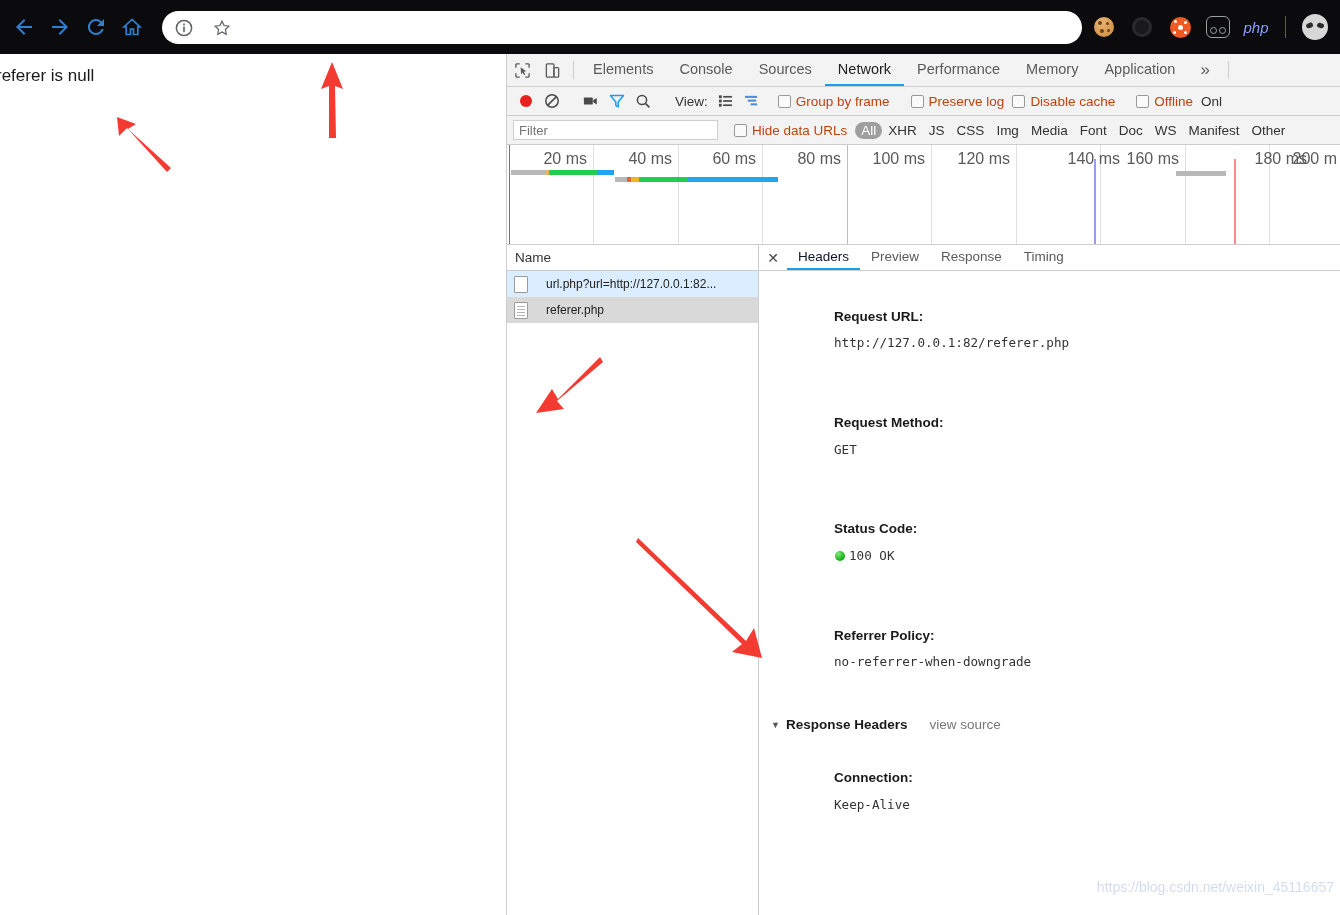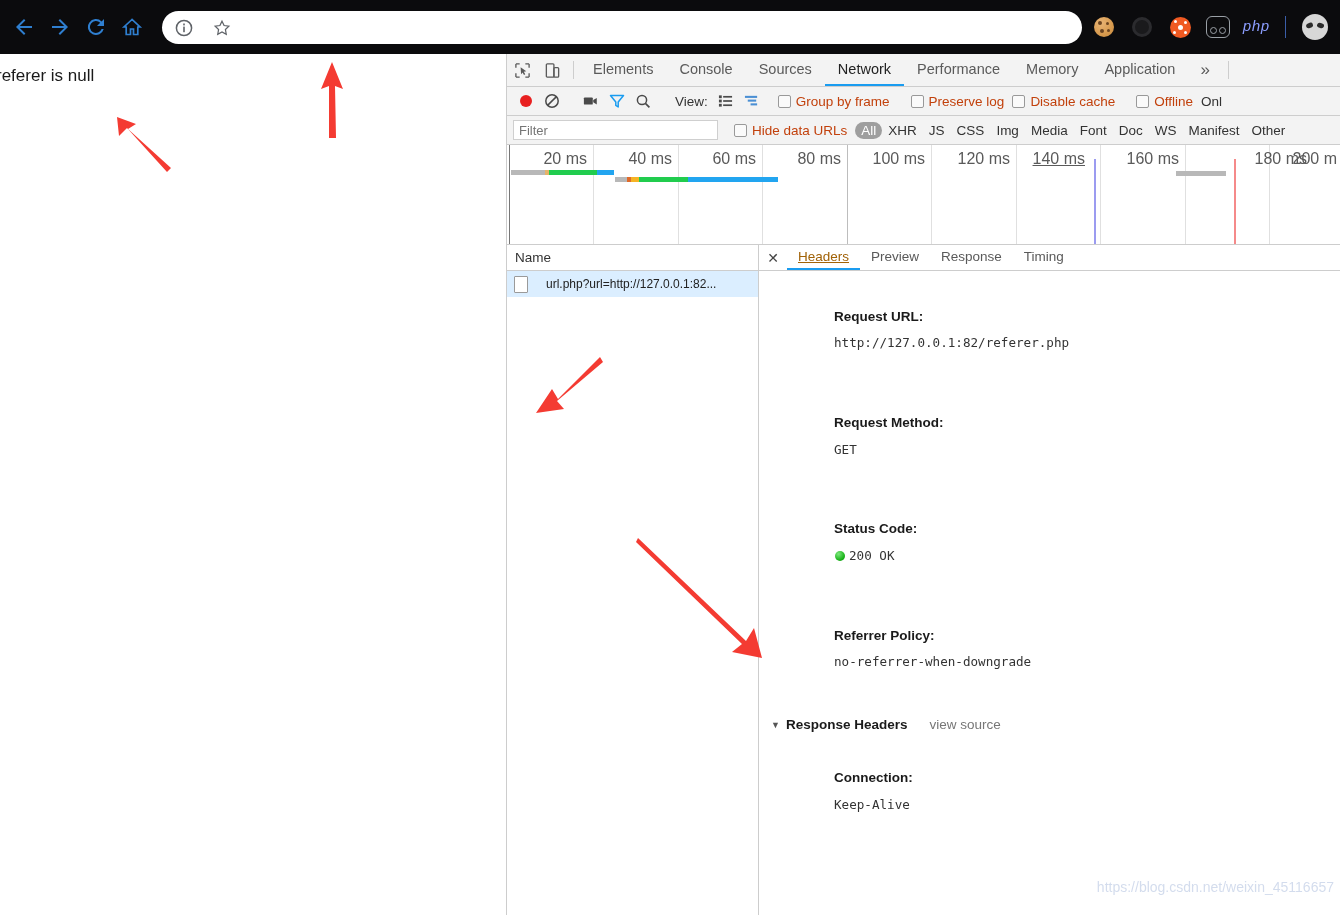--- a/index.html
+++ b/index.html
@@ -84,21 +84,21 @@
   .ico-orange span:nth-child(2){width:3px;height:3px;left:4px;top:3px;}
   .ico-orange span:nth-child(3){width:3px;height:3px;left:14px;top:4px;}
   .ico-orange span:nth-child(4){width:3px;height:3px;left:3px;top:14px;}
   .ico-orange span:nth-child(5){width:3px;height:3px;left:14px;top:14px;}
 
   .ico-goggles {
     width: 24px; height: 22px; border: 1.6px solid #9aa0a6; border-radius: 6px;
     display: flex; align-items: flex-end; justify-content: center; gap: 2px; padding-bottom: 3px;
   }
   .ico-goggles b { width: 7px; height: 7px; border: 1.4px solid #9aa0a6; border-radius: 50%; display: block; }
-  .ico-php { color: #8c9eff; font-style: italic; font-size: 15px; font-family: Liberation Mono, monospace; }
+  .ico-php { color: #8c9eff; font-style: italic; font-size: 15px; font-family: Liberation Sans, sans-serif; }
   .ico-alien {
     width: 26px; height: 26px; border-radius: 50%;
     background: #d7d7d7; position: relative; overflow: hidden;
   }
   .ico-alien::before, .ico-alien::after {
     content: ""; position: absolute; width: 7px; height: 5px;
     background: #2b2b2b; top: 9px; border-radius: 60% 40% 50% 50%;
   }
   .ico-alien::before { left: 4px; transform: rotate(-18deg); }
   .ico-alien::after  { right: 4px; transform: rotate(18deg); }
@@ -220,21 +220,21 @@
 
   .detail-pane { flex: 1 1 auto; display: flex; flex-direction: column; min-width: 0; background: #fff; }
   .detail-tabs {
     height: 26px; flex: 0 0 26px; border-bottom: 1px solid #cdcdcd;
     display: flex; align-items: stretch; font-size: 13.5px;
   }
   .dtab {
     display: flex; align-items: center; padding: 0 11px; color: #5a5a5a;
     cursor: pointer; border-bottom: 2px solid transparent; white-space: nowrap;
   }
-  .dtab.active { color: #a16207; border-bottom-color: #1a9cf0; text-decoration: underline; }
+  .dtab.active { color: #0f172a; border-bottom-color: #1a9cf0; }
   .close-x { width: 28px; display: flex; align-items: center; justify-content: center; cursor: pointer; color: #444; font-size: 14px; }
 
   .detail-scroll { flex: 1 1 auto; overflow: hidden; padding: 6px 0 0 0; }
   .hdr-line {
     font-size: 13.5px; line-height: 26.6px;
     padding-left: 30px; color: #222; white-space: pre-wrap;
     word-break: break-all;
   }
   .hdr-name { font-weight: bold; color: #1a1a1a; font-family: "Liberation Sans", sans-serif; }
   .hdr-val  { font-family: "DejaVu Sans Mono", monospace; font-size: 12.6px; color: #333; }
@@ -480,21 +480,21 @@
         <div class="ov-tick" style="left:593px;"></div>
         <div class="ov-tick" style="left:678px;"></div>
         <div class="ov-tick" style="left:762px;"></div>
 
         <div class="ov-tick-lbl" style="left:84px;">20 ms</div>
         <div class="ov-tick-lbl" style="left:169px;">40 ms</div>
         <div class="ov-tick-lbl" style="left:253px;">60 ms</div>
         <div class="ov-tick-lbl" style="left:338px;">80 ms</div>
         <div class="ov-tick-lbl" style="left:422px;">100 ms</div>
         <div class="ov-tick-lbl" style="left:507px;">120 ms</div>
-        <div class="ov-tick-lbl" style="left:582px;text-decoration:underline;">140 ms</div>
+        <div class="ov-tick-lbl" style="left:617px;">140 ms</div>
         <div class="ov-tick-lbl" style="left:676px;">160 ms</div>
         <div class="ov-tick-lbl" style="left:804px;">180 ms</div>
         <div class="ov-tick-lbl" style="left:834px;">200 m</div>
 
         <div class="ov-bar" style="left:4px;  top:25px; width:34px; background:#b8b8b8;"></div>
         <div class="ov-bar" style="left:38px; top:25px; width:4px;  background:#e6b36a;"></div>
         <div class="ov-bar" style="left:42px; top:25px; width:48px; background:#21cc4e;"></div>
         <div class="ov-bar" style="left:90px; top:25px; width:17px; background:#22a5f0;"></div>
 
         <div class="ov-bar" style="left:108px; top:32px; width:12px; background:#b8b8b8;"></div>
@@ -511,20 +511,24 @@
     </div>
 
     <div class="dt-body">
 
       <div class="req-list">
         <div class="req-head">Name</div>
 
         <div class="req-row selected">
           <span class="fileicon"></span>
           <span>url.php?url=http://127.0.0.1:82...</span>
+        </div>
+        <div class="req-row hovered">
+          <span class="fileicon lines"></span>
+          <span>referer.php</span>
         </div>
       </div>
 
       <div class="detail-pane">
         <div class="detail-tabs">
           <div class="close-x">✕</div>
           <div class="dtab active">Headers</div>
           <div class="dtab">Preview</div>
           <div class="dtab">Response</div>
           <div class="dtab">Timing</div>
@@ -535,21 +539,21 @@
           <div class="hdr-line">
             <span class="hdr-name">Request URL:</span>
             <span class="hdr-val">http://127.0.0.1:82/referer.php</span>
           </div>
           <div class="hdr-line">
             <span class="hdr-name">Request Method:</span>
             <span class="hdr-val">GET</span>
           </div>
           <div class="hdr-line">
             <span class="hdr-name">Status Code:</span>
-            <span class="status-dot"></span><span class="hdr-val">200 OK</span>
+            <span class="status-dot"></span><span class="hdr-val">100 OK</span>
           </div>
           <div class="hdr-line">
             <span class="hdr-name">Referrer Policy:</span>
             <span class="hdr-val">no-referrer-when-downgrade</span>
           </div>
 
           <div class="sec-title" style="margin-top:8px;">
             <span class="tri">▼</span>
             <span>Response Headers</span>
             <span class="view-source">view source</span>

